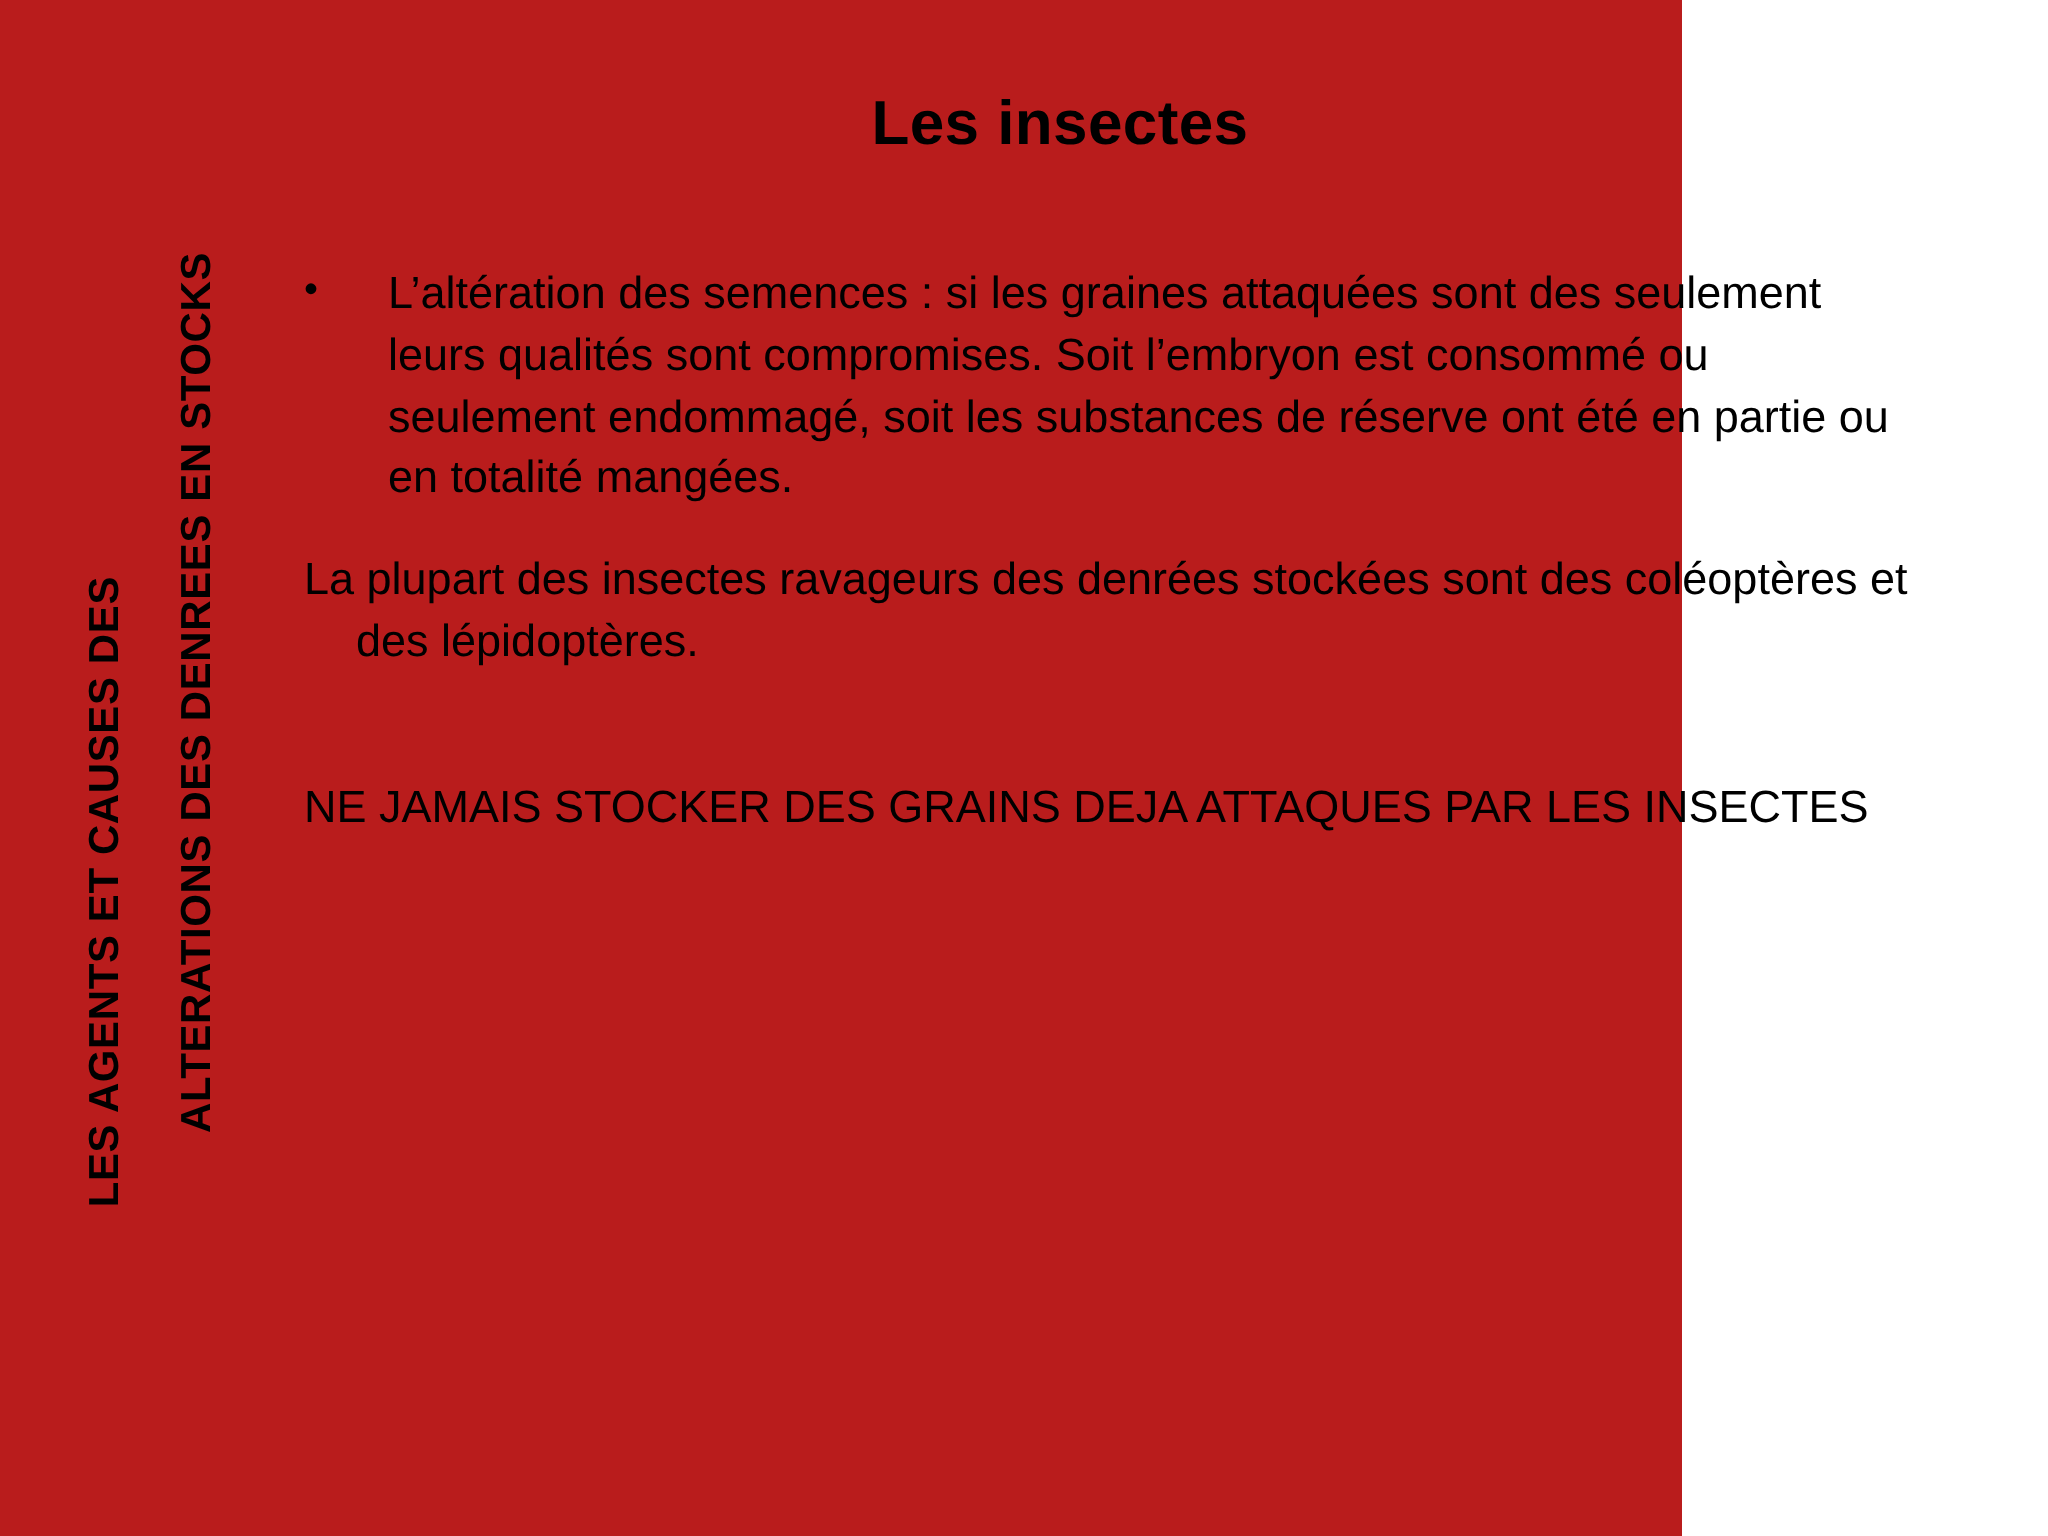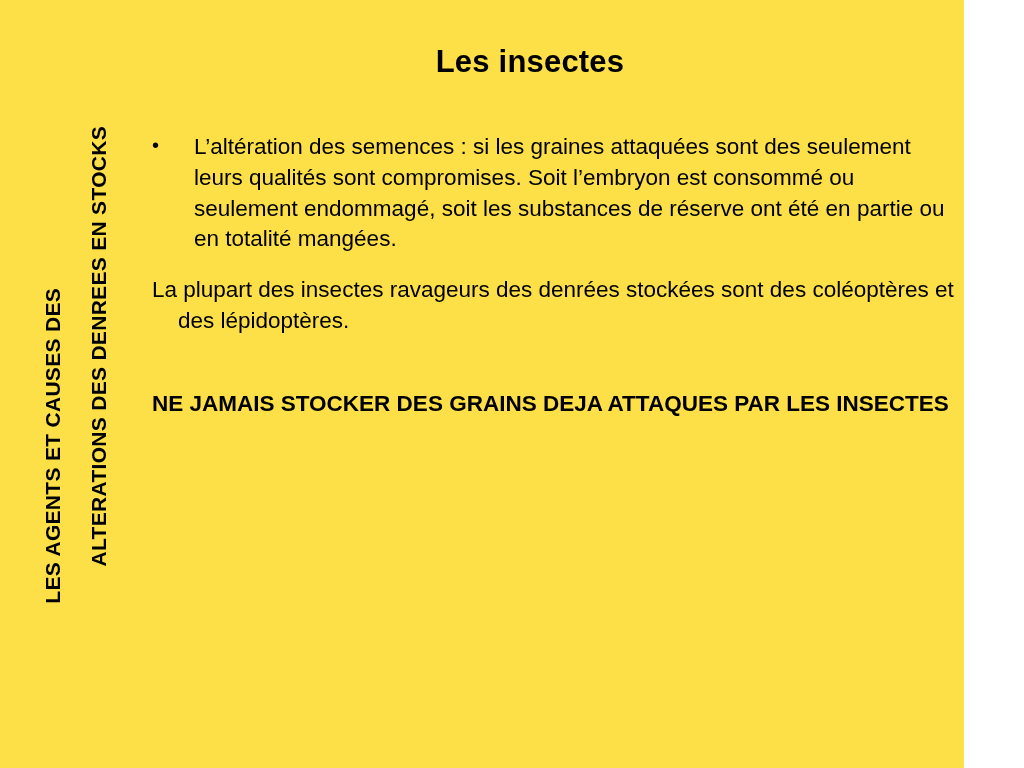--- a/index.html
+++ b/index.html
@@ -9,23 +9,23 @@
   body {
     width: 1024px;
     height: 768px;
     background: #ffffff;
     font-family: "Liberation Sans", sans-serif;
     color: #000000;
     overflow: hidden;
   }
   .slide {
     position: relative;
-    width: 964px;
+    width: 841px;
     height: 768px;
-    background: #fde047;
+    background: #b91c1c;
   }
   .slide-title {
     position: absolute;
     top: 44px;
     left: 150px;
     width: 760px;
     text-align: center;
     font-size: 31px;
     font-weight: bold;
     letter-spacing: 0.2px;
@@ -82,21 +82,21 @@
     text-indent: -26px;
     padding-left: 26px;
     margin-top: 20px;
   }
   .spacer {
     height: 52px;
   }
   .warning {
     font-size: 22.5px;
     line-height: 1.37;
-    font-weight: bold;
+    font-weight: normal;
   }
   .warning .hang {
     display: block;
     text-indent: -32px;
     padding-left: 32px;
   }
 </style>
 </head>
 <body>
 

